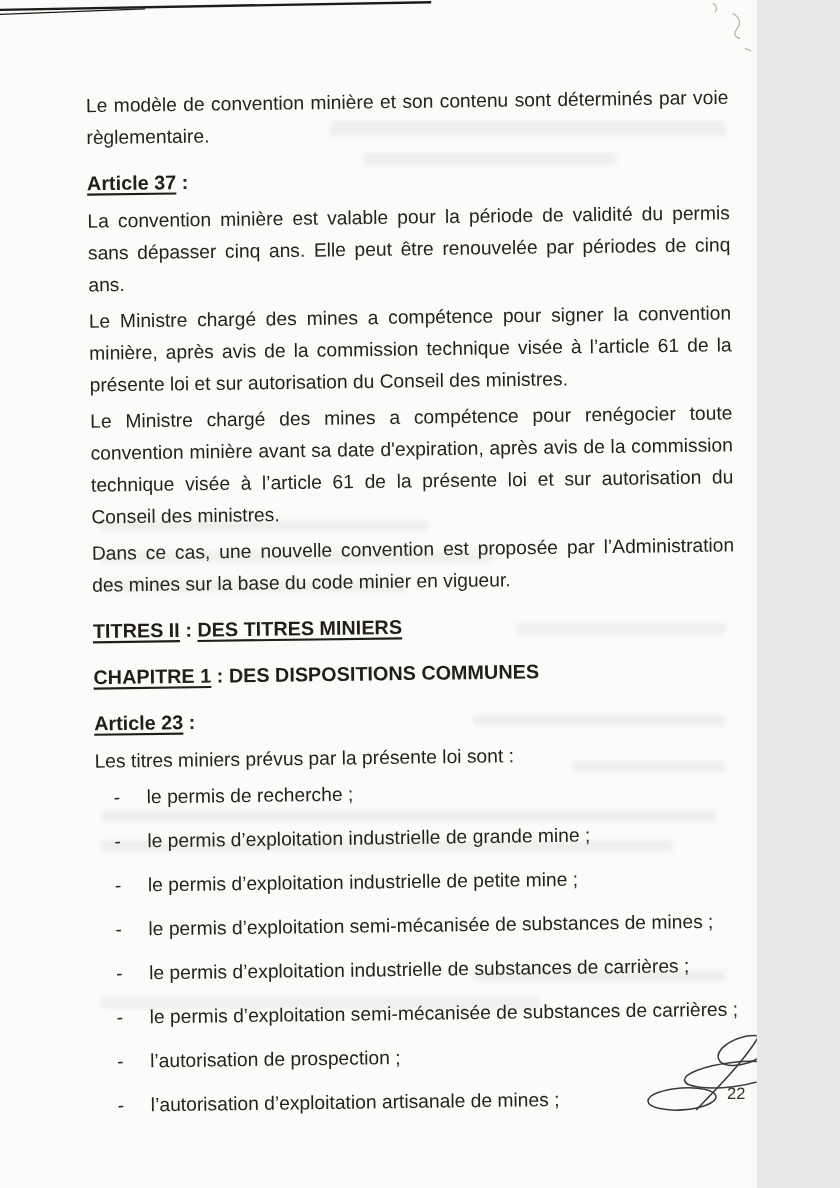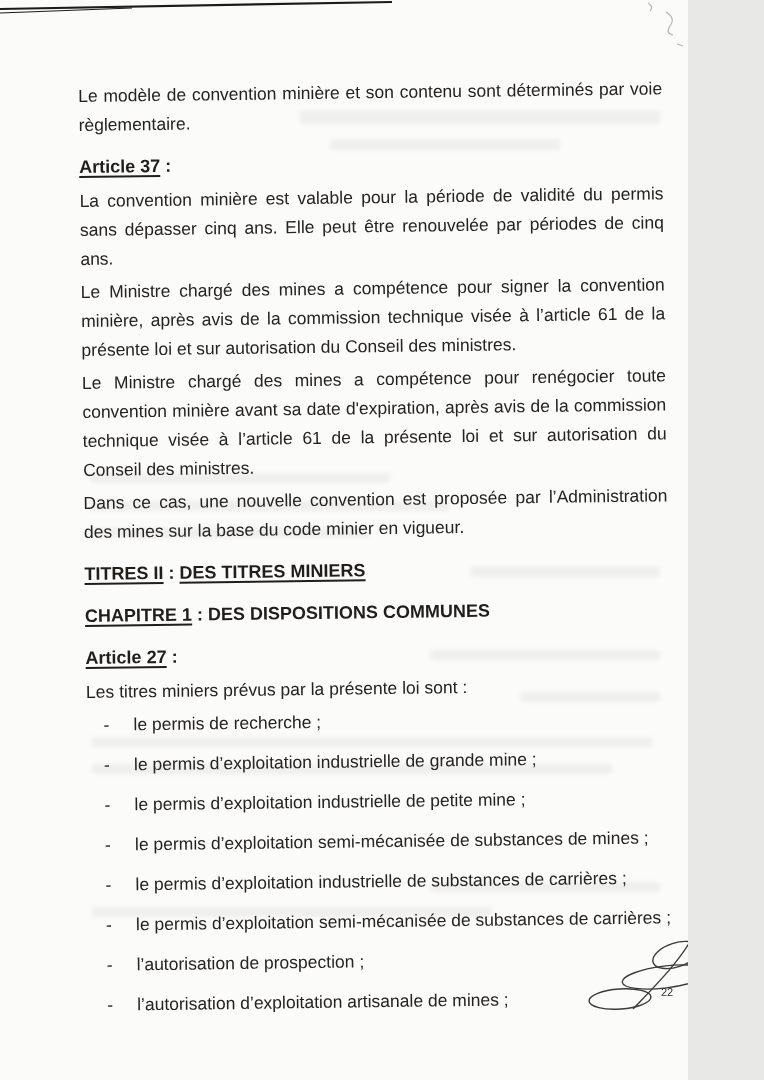--- a/index.html
+++ b/index.html
@@ -73,21 +73,21 @@
   }
   ul.titles-list .dash {
     position: absolute;
     left: 17px;
     top: 0;
   }
   .page-number {
     position: absolute;
     left: 661px;
     top: 986px;
-    font-size: 11px;
+    font-size: 15px;
     color: #33302b;
   }
   .signature-svg {
     left: 580px;
     top: 938px;
   }
 </style>
 </head>
 <body>
 
@@ -125,21 +125,21 @@
 
     <p>La convention minière est valable pour la période de validité du permis sans dépasser cinq ans. Elle peut être renouvelée par périodes de cinq ans.</p>
     <p>Le Ministre chargé des mines a compétence pour signer la convention minière, après avis de la commission technique visée à l’article 61 de la présente loi et sur autorisation du Conseil des ministres.</p>
     <p>Le Ministre chargé des mines a compétence pour renégocier toute convention minière avant sa date d'expiration, après avis de la commission technique visée à l’article 61 de la présente loi et sur autorisation du Conseil des ministres.</p>
     <p>Dans ce cas, une nouvelle convention est proposée par l’Administration des mines sur la base du code minier en vigueur.</p>
 
     <h3><span class="u">TITRES II</span><span> : </span><span class="u">DES TITRES MINIERS</span></h3>
 
     <h3><span class="u">CHAPITRE 1</span><span> : </span><span>DES DISPOSITIONS COMMUNES</span></h3>
 
-    <h3><span class="u">Article 27</span><span> :</span></h3>
+    <h3><span class="u">Article 23</span><span> :</span></h3>
 
     <p class="intro-list">Les titres miniers prévus par la présente loi sont :</p>
 
     <ul class="titles-list">
       <li><span class="dash">-</span><span>le permis de recherche ;</span></li>
       <li><span class="dash">-</span><span>le permis d’exploitation industrielle de grande mine ;</span></li>
       <li><span class="dash">-</span><span>le permis d’exploitation industrielle de petite mine ;</span></li>
       <li><span class="dash">-</span><span>le permis d’exploitation semi-mécanisée de substances de mines ;</span></li>
       <li><span class="dash">-</span><span>le permis d’exploitation industrielle de substances de carrières ;</span></li>
       <li><span class="dash">-</span><span>le permis d’exploitation semi-mécanisée de substances de carrières ;</span></li>

